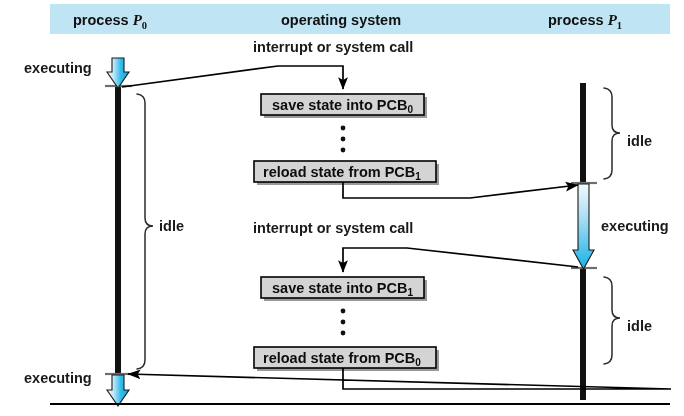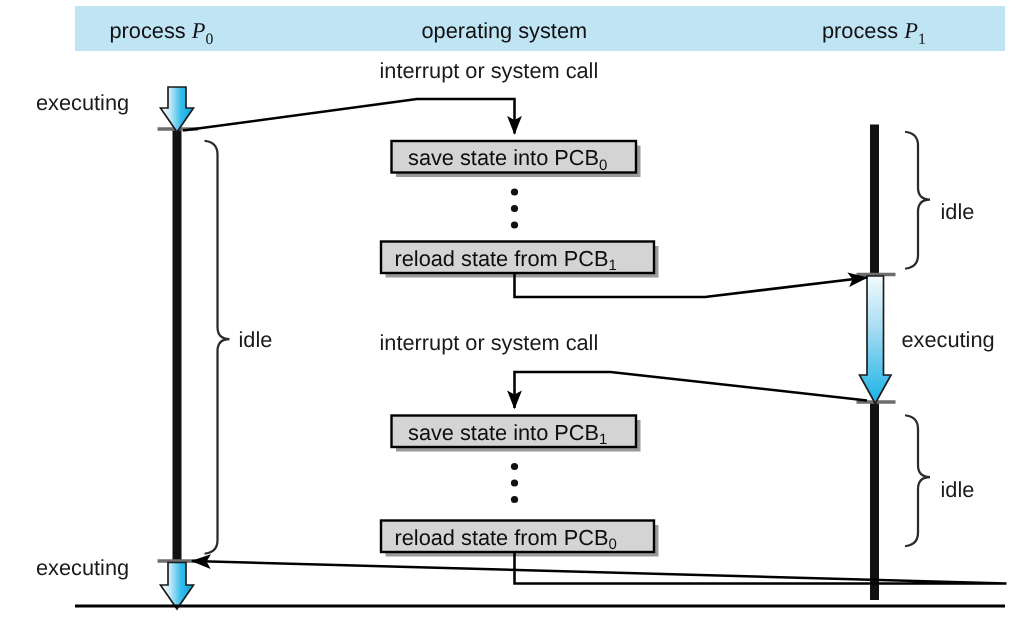--- a/index.html
+++ b/index.html
@@ -11,20 +11,21 @@
     width: 684px;
     height: 416px;
     font-family: "Liberation Sans", sans-serif;
     color: #1a1a1a;
     overflow: hidden;
   }
   #figure {
     position: relative;
     width: 684px;
     height: 336px;
+    font-weight: bold;
   }
   svg.diagram {
     position: absolute;
     top: 0;
     left: 0;
     width: 684px;
     height: 416px;
     display: block;
   }
   .lbl {

